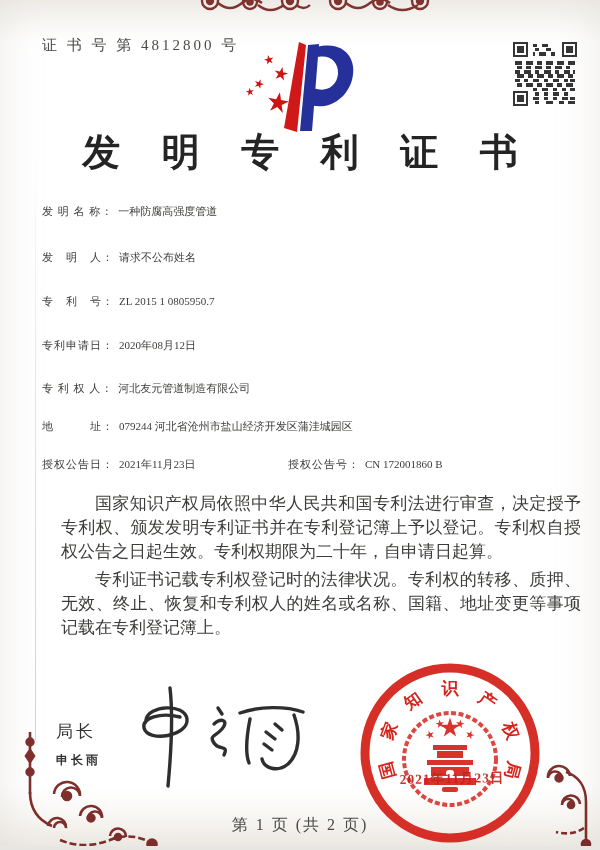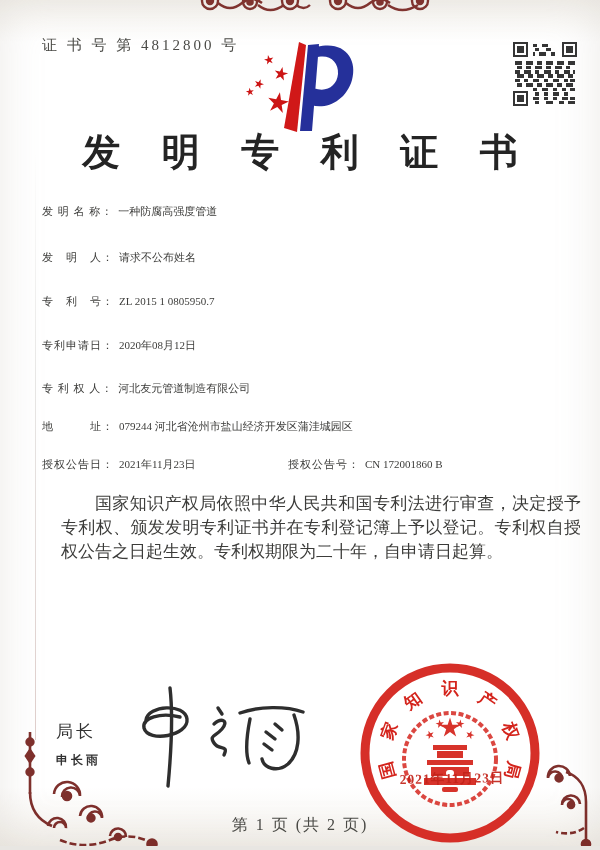--- a/index.html
+++ b/index.html
@@ -130,20 +130,21 @@
     <div class="frow" style="left:42px;top:457px">
       <span class="flabel">授权公告日：</span><span class="fvalue">2021年11月23日</span>
       <span class="pair2">
         <span class="flabel">授权公告号：</span><span class="fvalue">CN 172001860 B</span>
       </span>
     </div>
   </div>
 
   <div class="paras">
     <p>国家知识产权局依照中华人民共和国专利法进行审查，决定授予专利权、颁发发明专利证书并在专利登记簿上予以登记。专利权自授权公告之日起生效。专利权期限为二十年，自申请日起算。</p>
+    <p>专利证书记载专利权登记时的法律状况。专利权的转移、质押、无效、终止、恢复和专利权人的姓名或名称、国籍、地址变更等事项记载在专利登记簿上。</p>
   </div>
 
   <div class="sig-title">局长</div>
   <div class="sig-name">申长雨</div>
 
   <svg class="signature" viewBox="0 0 210 110">
     <g stroke="#2e2e2e" stroke-width="3.4" fill="none" stroke-linecap="round" stroke-linejoin="round">
       <path d="M52,6 C55,32 53,72 50,104"></path>
       <path d="M28,38 C30,23 67,21 69,37 C71,54 30,61 26,46 C24,36 42,30 62,35"></path>
       <path d="M100,26 l4,6"></path>

